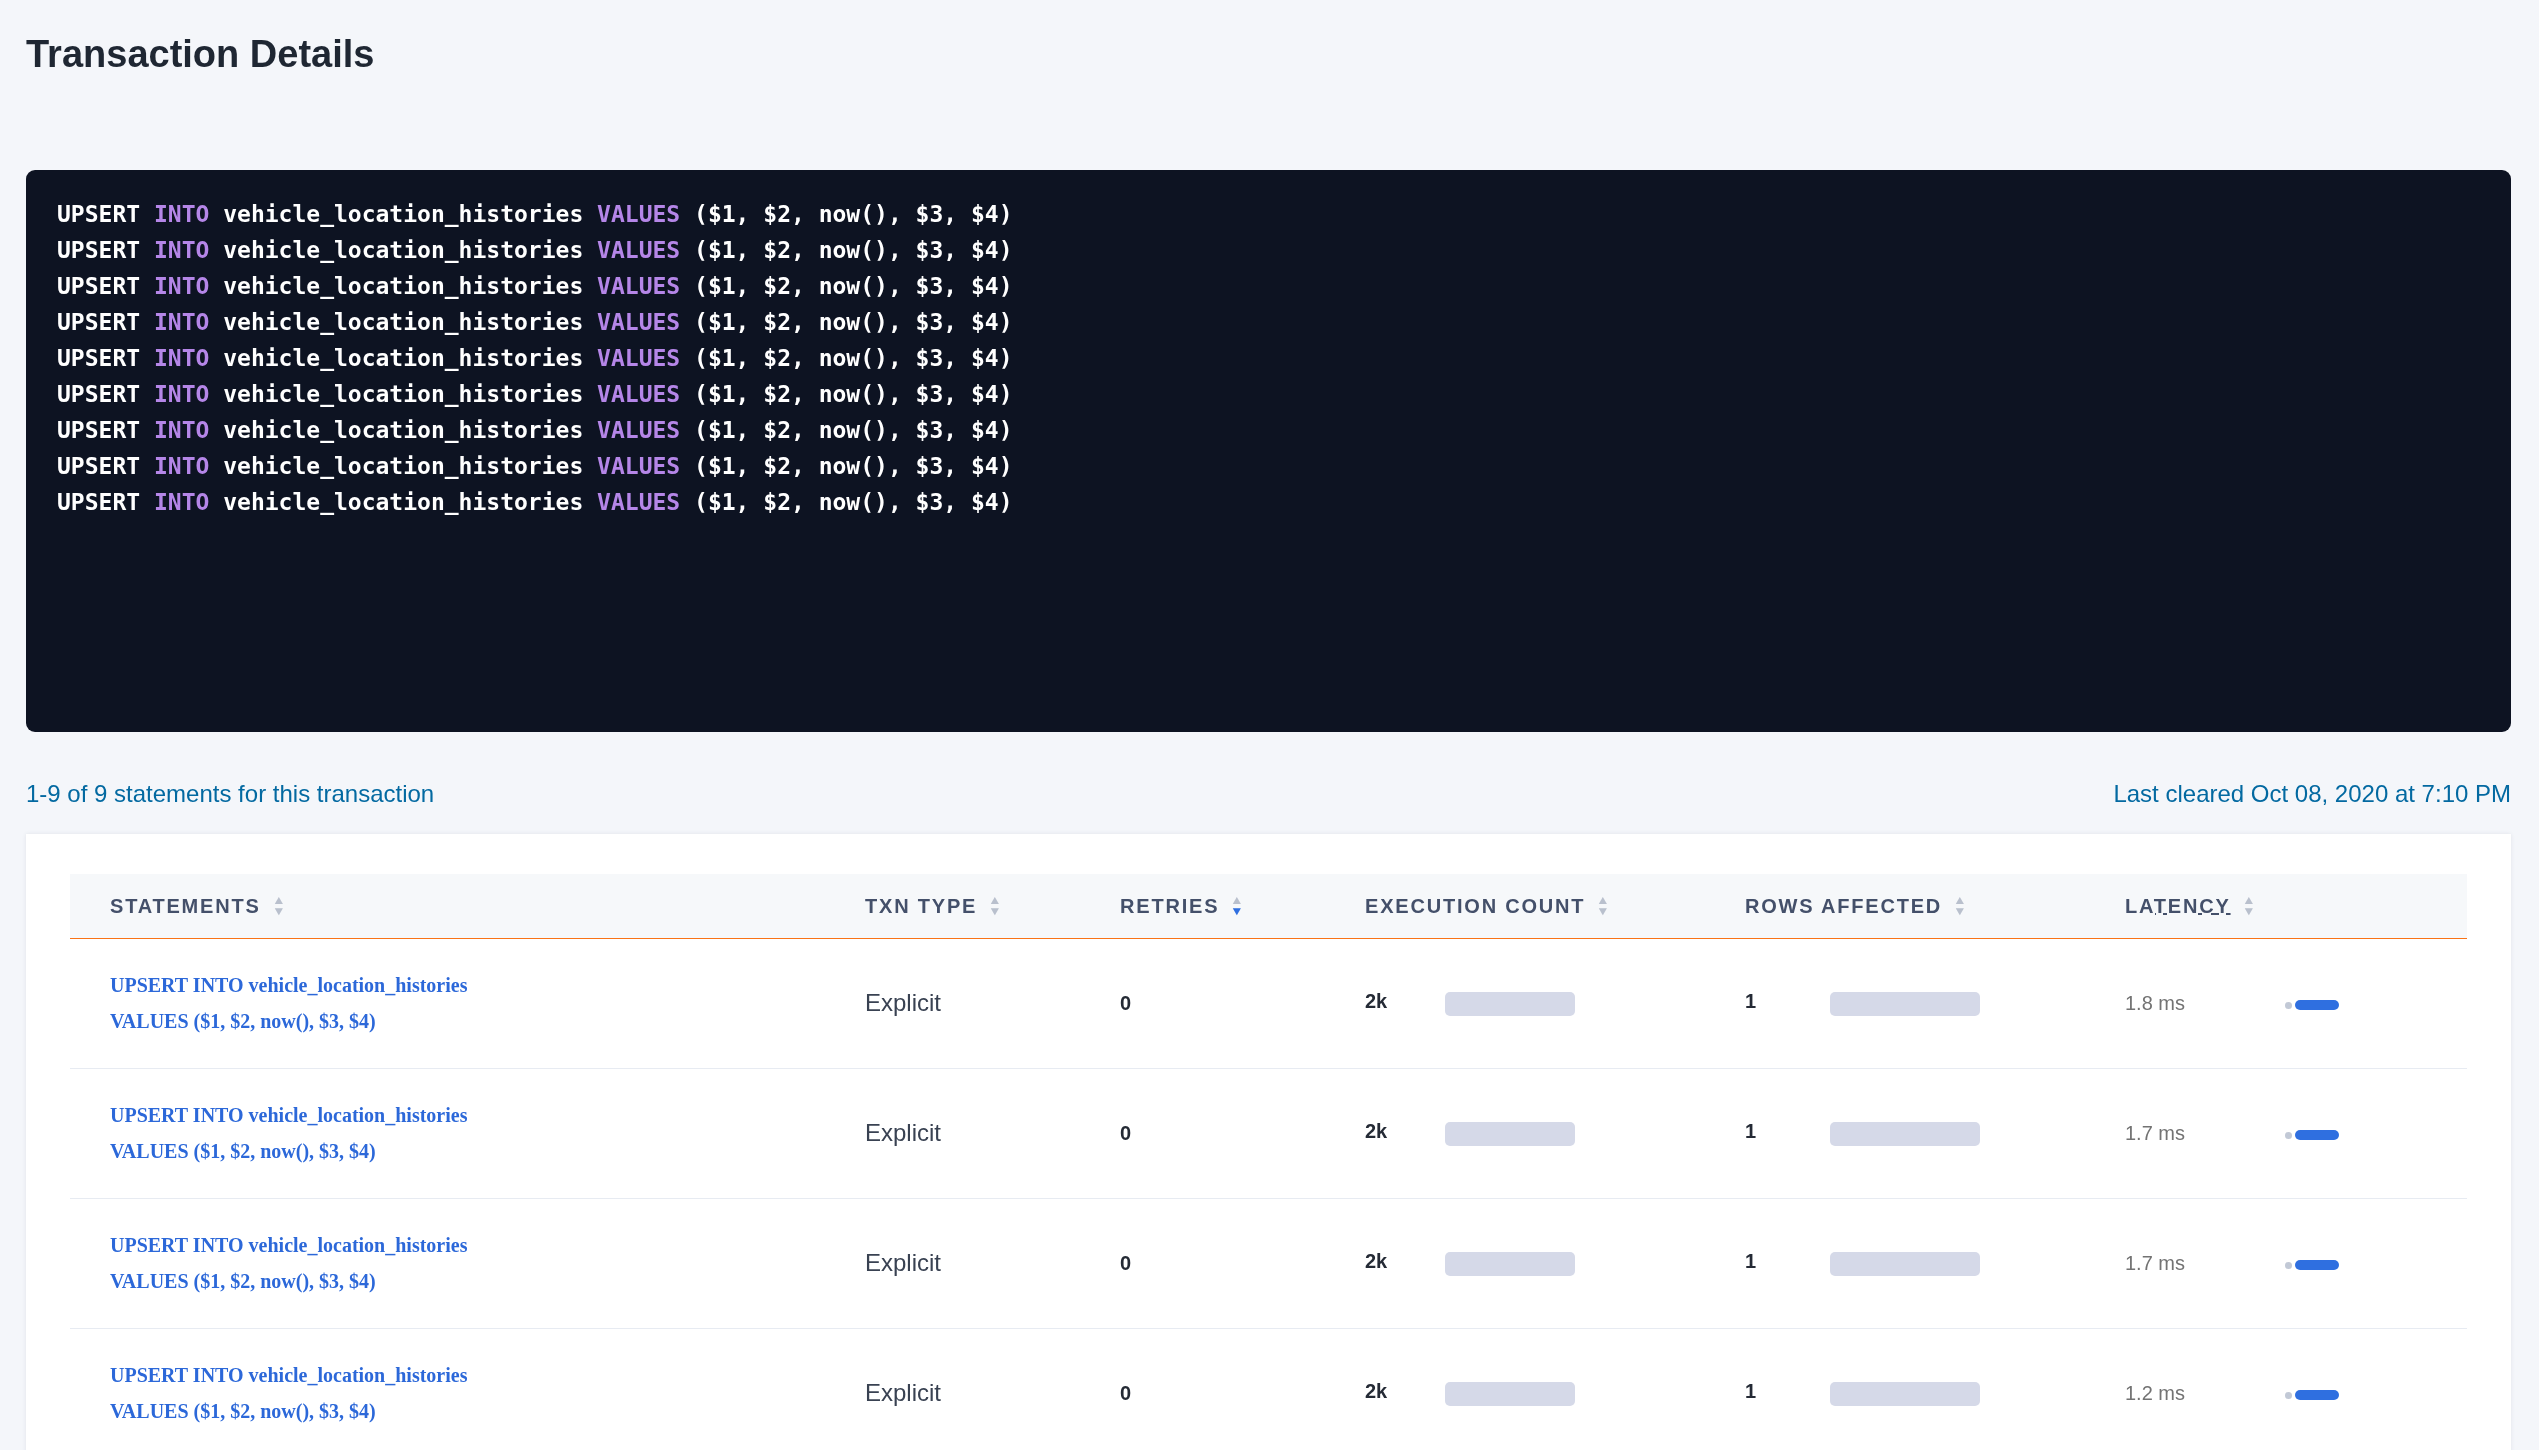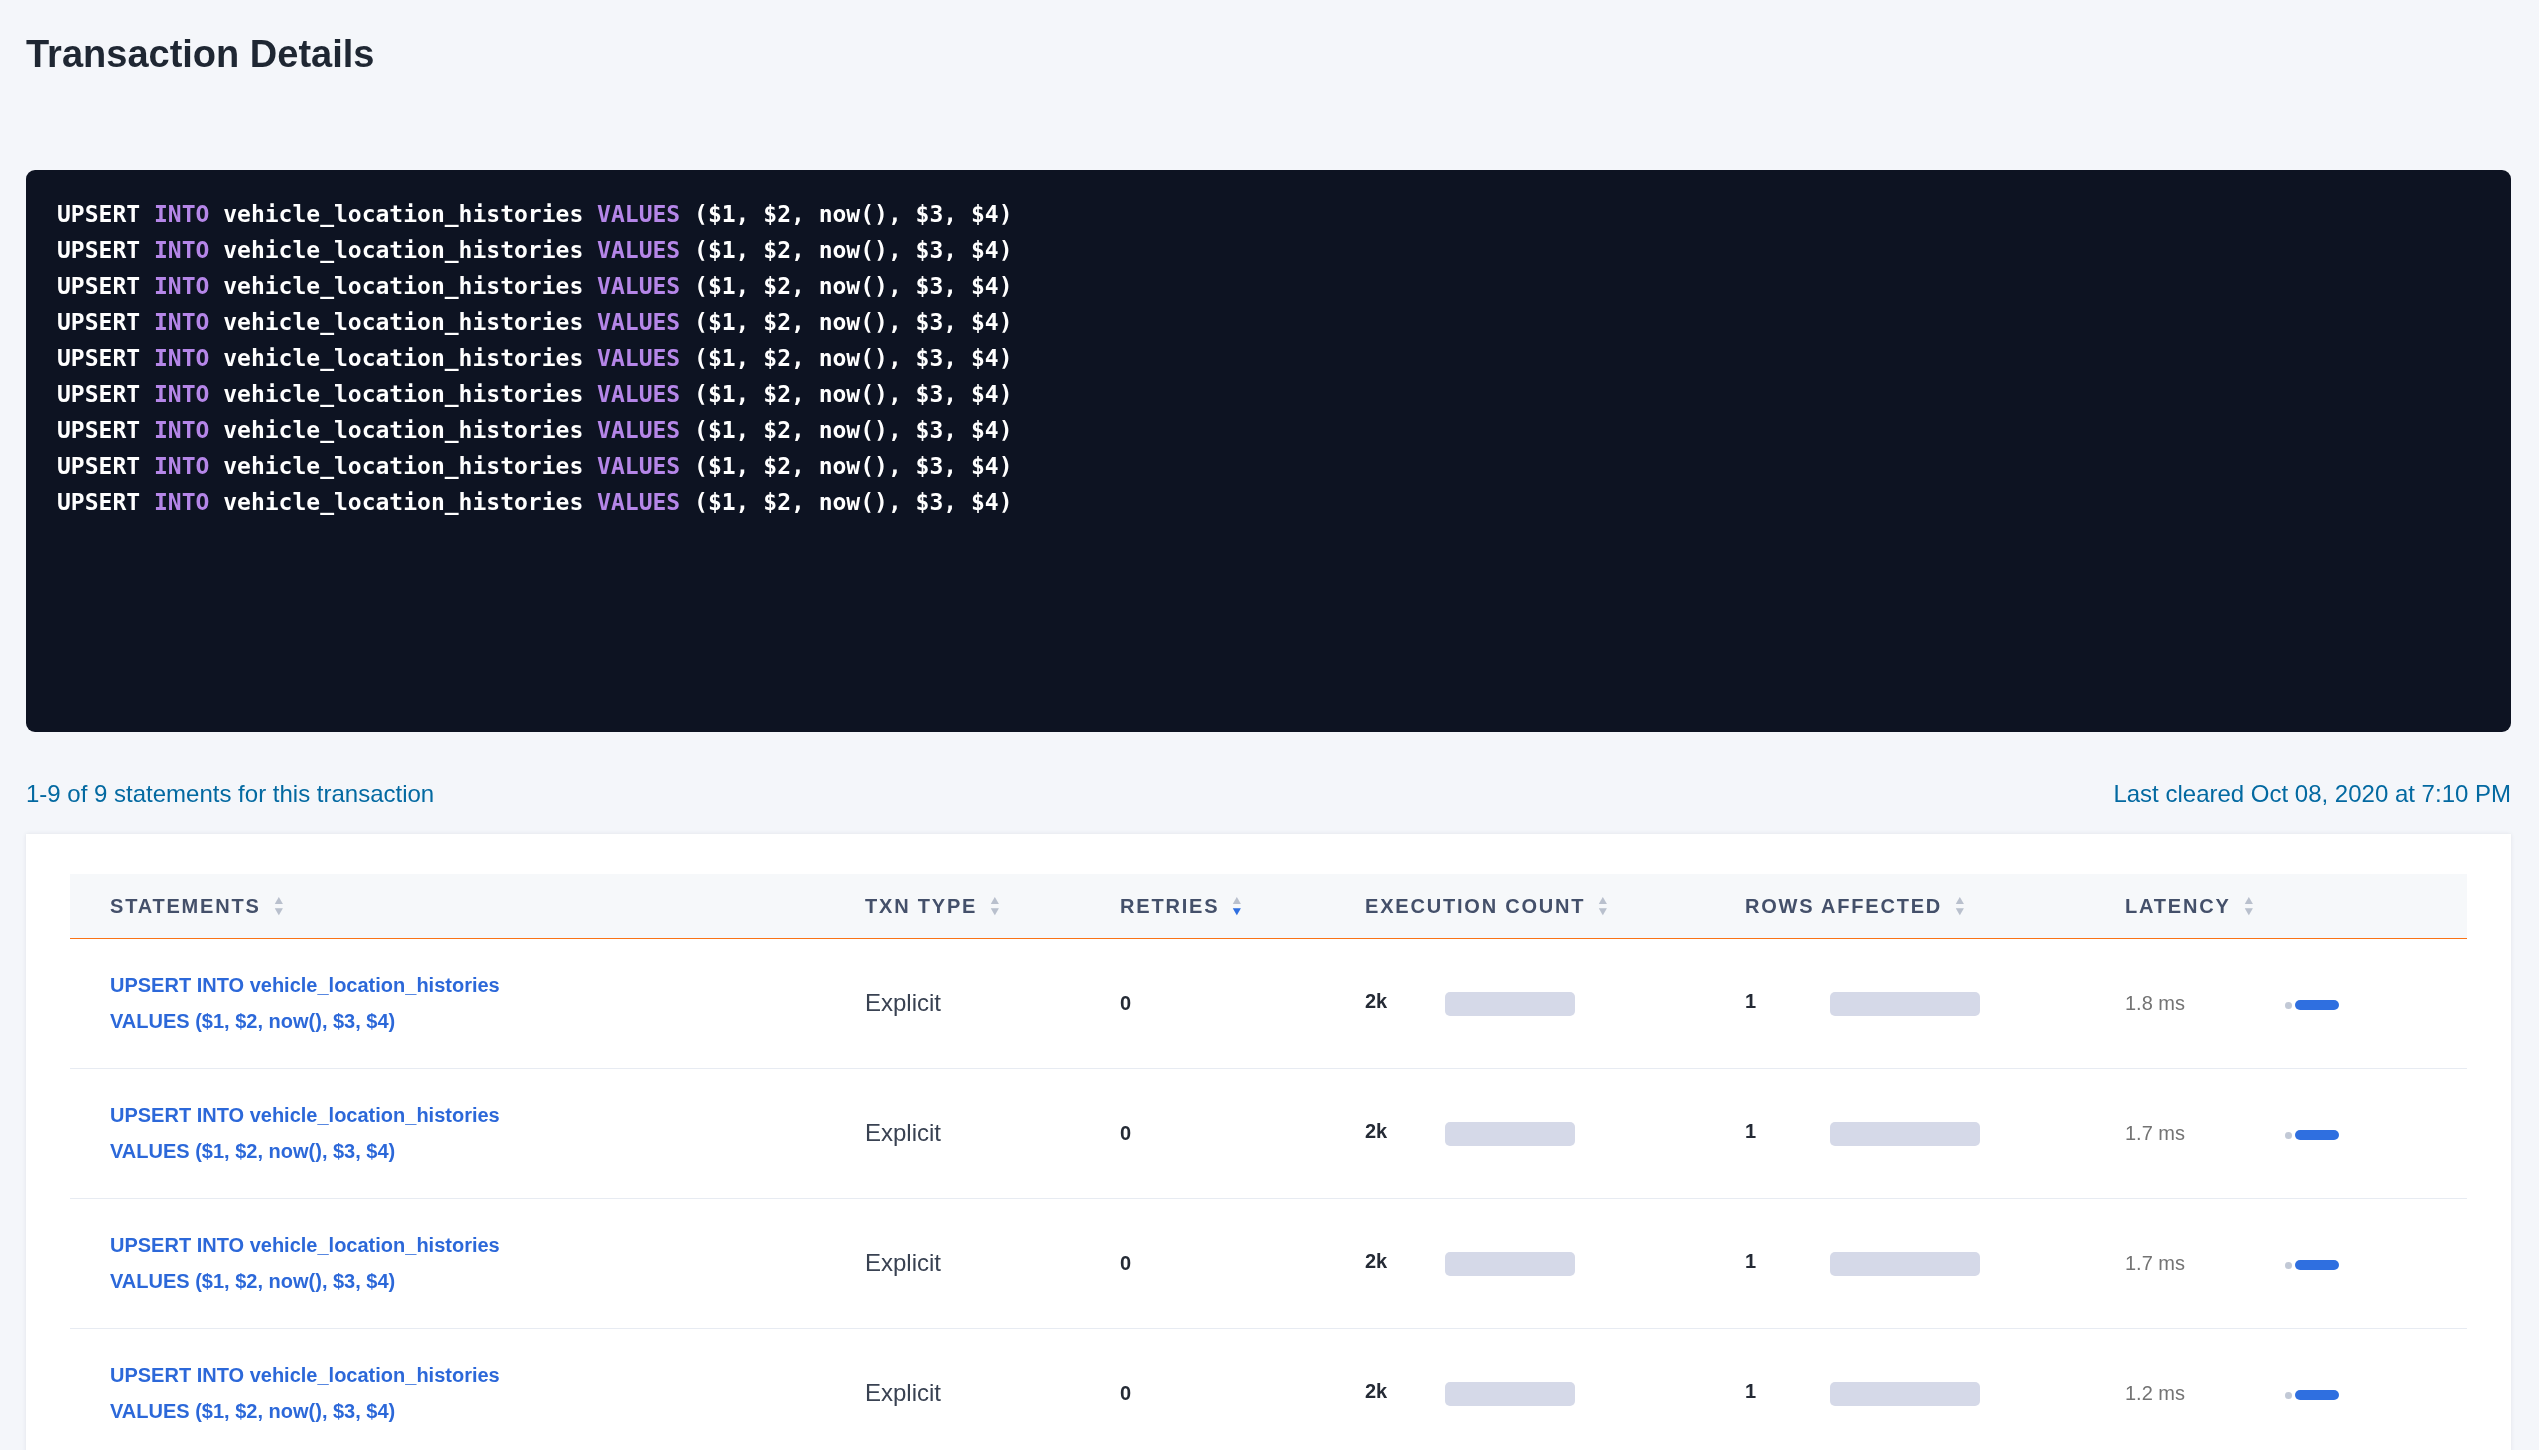--- a/index.html
+++ b/index.html
@@ -61,21 +61,21 @@
   table {
     width:100%;
     border-collapse:collapse;
     table-layout:fixed;
   }
   th.col-0, td.col-0 { width:795px; padding-left:40px; }
   th.col-1, td.col-1 { width:255px; }
   th.col-2, td.col-2 { width:245px; }
   th.col-3, td.col-3 { width:380px; }
   th.col-4, td.col-4 { width:380px; }
-  th.col-5, td.col-5 { width:auto; }
+  th.col-5, td.col-5 { width:auto;text-decoration:underline; }
 
   thead th {
     background:#f6f8fa;
     height:64px;
     text-align:left;
     vertical-align:middle;
     font-size:20px;
     font-weight:700;
     letter-spacing:1.8px;
     color:#44506a;
@@ -99,21 +99,21 @@
   }
   .tri.active { color:#2f6fe0; }
 
   tbody td {
     height:130px;
     vertical-align:middle;
     border-bottom:1px solid #e7ebf2;
     white-space:nowrap;
   }
   .stmt {
-    font-family:Liberation Sans, sans-serif;
+    font-family:Liberation Serif, serif;
     font-weight:700;
     font-size:20px;
     line-height:36px;
     color:#2c68d9;
     cursor:pointer;
   }
   .cell-text { font-size:24px; color:#394252; }
   .num {
     font-size:20px;
     font-weight:600;

